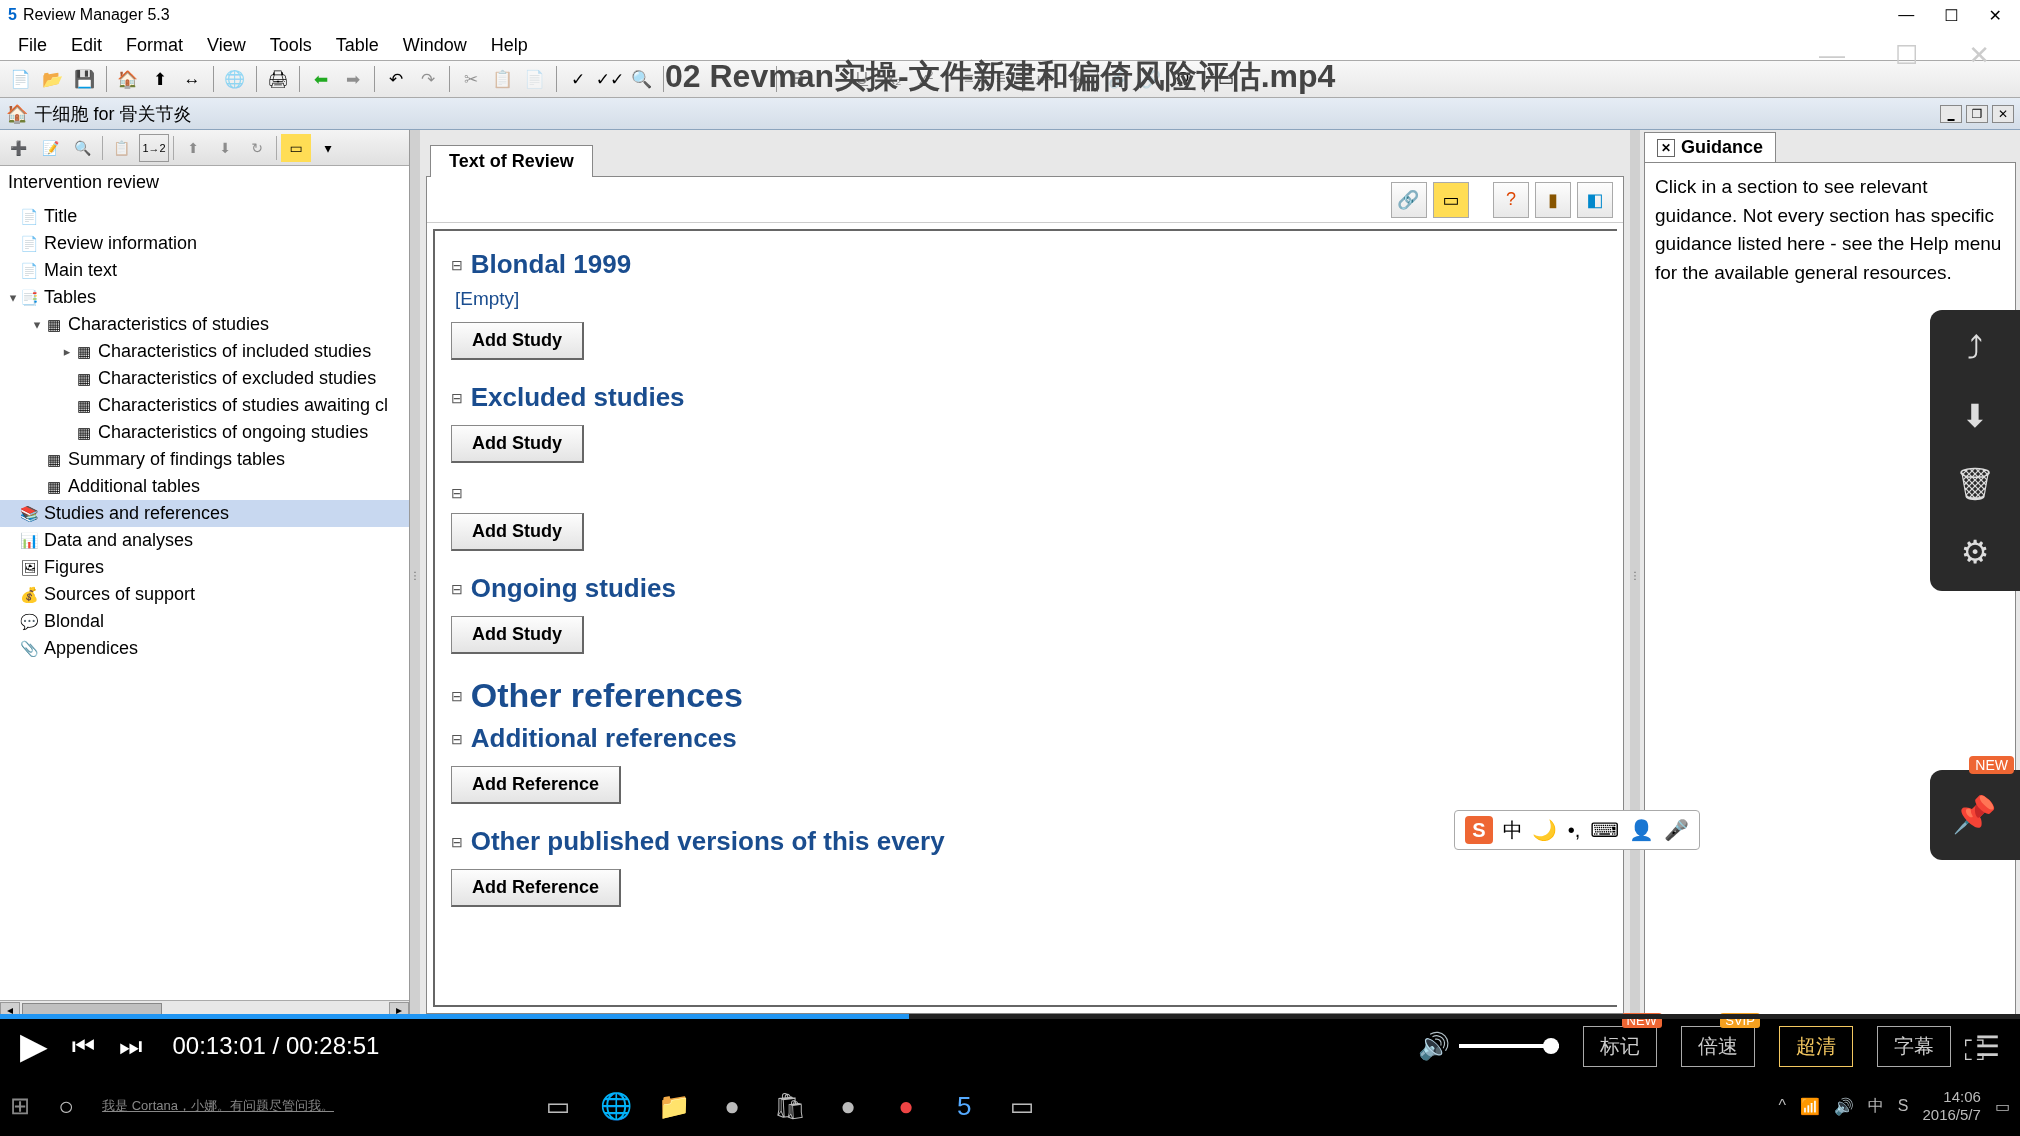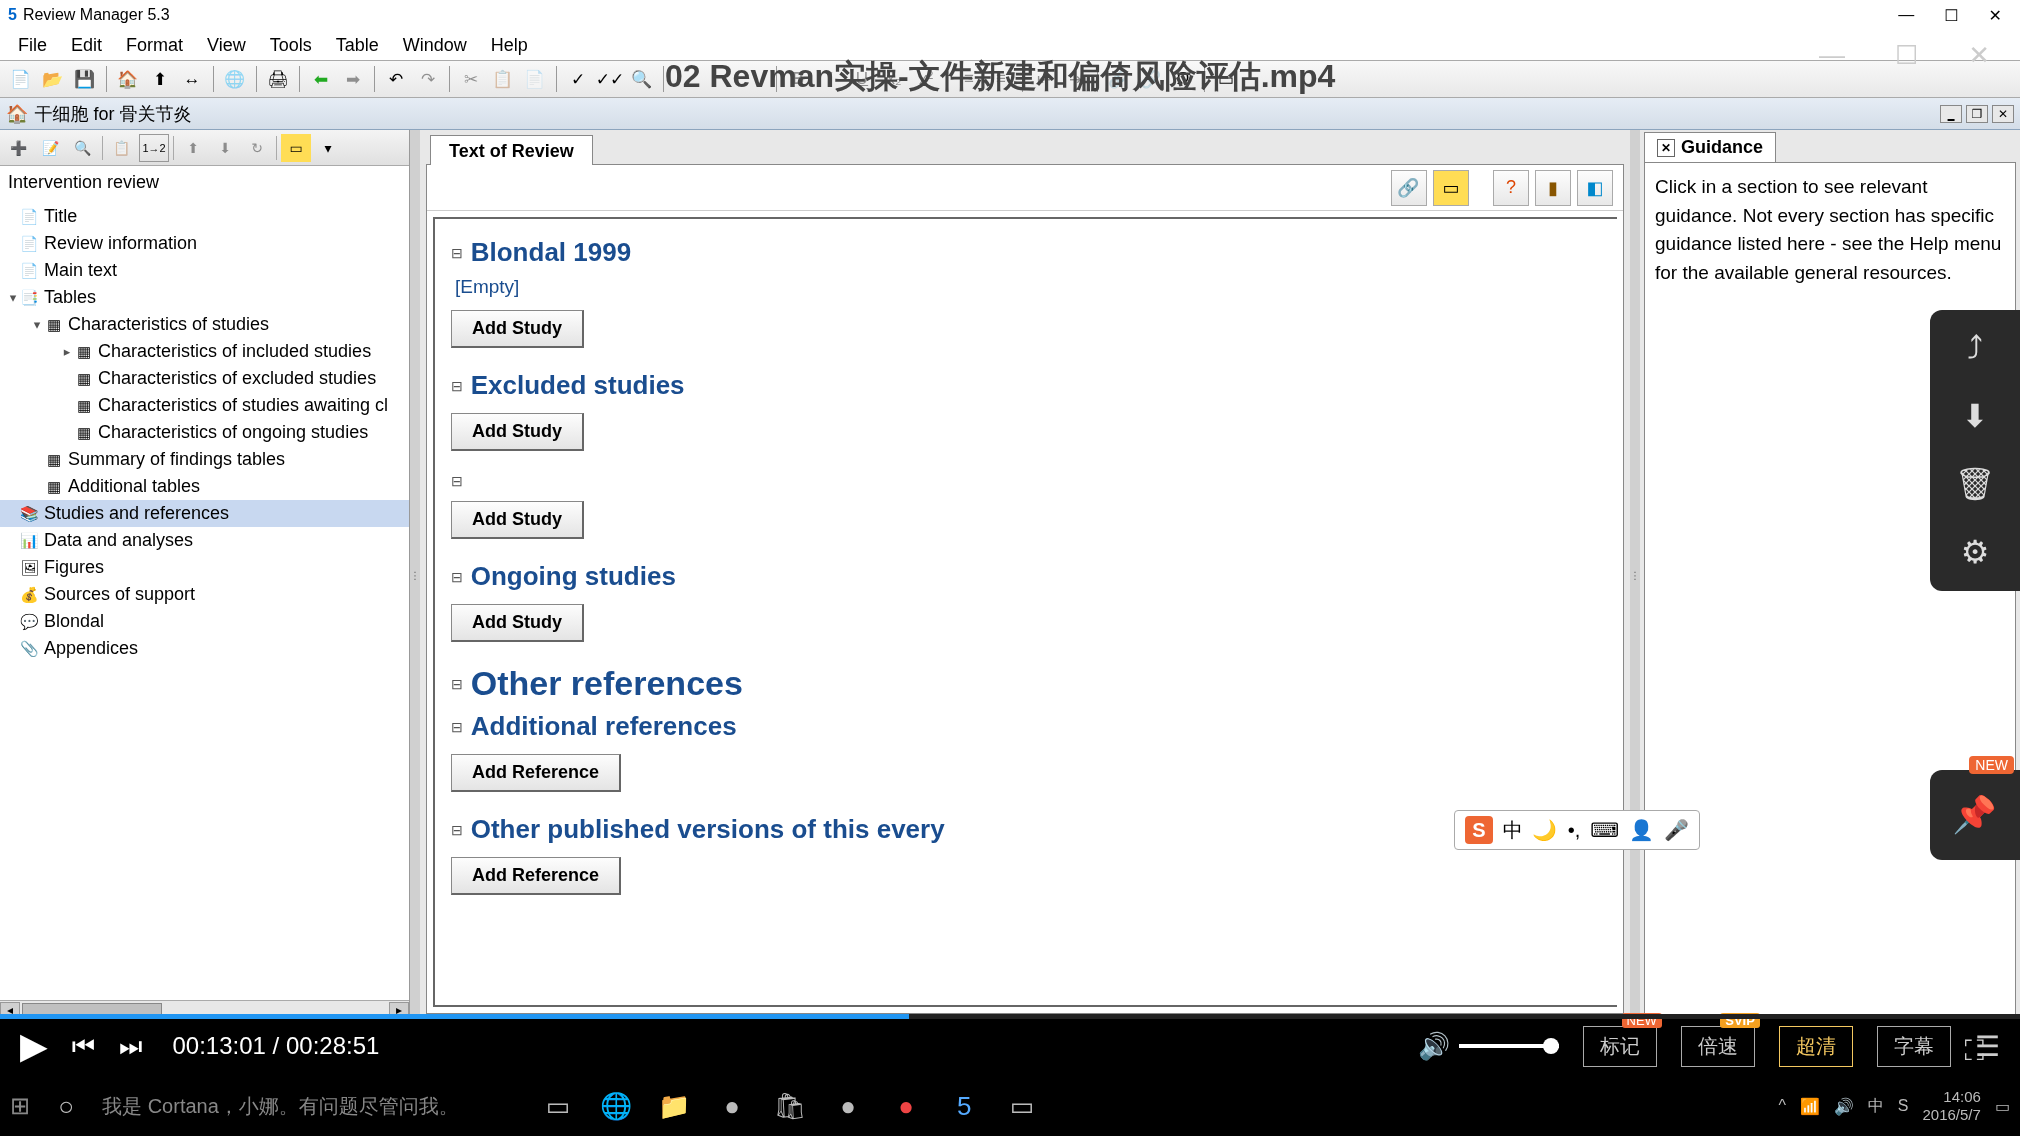--- a/index.html
+++ b/index.html
@@ -40,21 +40,21 @@
 .tree-item.level2 { padding-left: 30px; }
 .tree-item.level3 { padding-left: 60px; }
 .tree-scroll { height: 20px; background: #e8e8e8; border-top: 1px solid #aaa; display: flex; align-items: center; }
 .tree-scroll .arrow { width: 20px; height: 18px; background: #d0d0d0; border: 1px solid #999; text-align: center; font-size: 12px; cursor: pointer; }
 .tree-scroll .track { flex: 1; height: 18px; background: #e8e8e8; position: relative; }
 .tree-scroll .thumb { position: absolute; left: 2px; width: 140px; height: 16px; top: 1px; background: #c0c0c0; border: 1px solid #888; }
 
 .splitter-v { width: 10px; background: #d0d0d0; cursor: col-resize; display: flex; align-items: center; justify-content: center; color: #666; font-size: 10px; }
 
 .center-panel { flex: 1; display: flex; flex-direction: column; background: #e8e8e8; }
-.tab-bar { height: 34px; display: flex; padding-left: 10px; padding-top: 4px; }
+.tab-bar { height: 46px; display: flex; align-items: flex-end; padding-left: 10px; padding-top: 4px; }
 .tab { padding: 5px 18px; background: #fff; border: 1px solid #888; border-bottom: none; font-size: 18px; font-weight: bold; cursor: pointer; position: relative; top: 1px; }
 .content-box { flex: 1; background: #fff; border: 1px solid #888; margin: 0 6px 6px 6px; display: flex; flex-direction: column; overflow: hidden; }
 .content-toolbar { height: 46px; display: flex; align-items: center; justify-content: flex-end; padding: 0 10px; gap: 6px; border-bottom: 1px solid #ccc; }
 .content-toolbar .ct-btn { width: 36px; height: 36px; border: 1px solid #aaa; background: linear-gradient(#fdfdfd,#e8e8e8); display: inline-flex; align-items: center; justify-content: center; cursor: pointer; font-size: 18px; }
 .content-body { flex: 1; overflow-y: scroll; padding: 10px 16px; border: 2px solid #666; margin: 6px; border-right: none; position: relative; }
 .content-body::-webkit-scrollbar { width: 20px; }
 .content-body::-webkit-scrollbar-track { background: #e8e8e8; border: 1px solid #aaa; }
 .content-body::-webkit-scrollbar-thumb { background: #c0c0c0; border: 1px solid #888; }
 .content-body::-webkit-scrollbar-button { background: #d0d0d0; border: 1px solid #999; height: 18px; }
 
@@ -88,28 +88,28 @@
 .player-bar .skip-btn { color: #fff; font-size: 26px; cursor: pointer; }
 .player-bar .time { color: #fff; font-size: 24px; margin-left: 6px; }
 .player-bar .spacer { flex: 1; }
 .player-bar .vol { display: flex; align-items: center; gap: 8px; }
 .player-bar .vol-icon { color: #4da6ff; font-size: 26px; }
 .player-bar .vol-track { width: 100px; height: 4px; background: #fff; position: relative; }
 .player-bar .vol-thumb { position: absolute; right: 0; top: -6px; width: 16px; height: 16px; border-radius: 50%; background: #fff; }
 .player-bar .pb-btn { border: 1.5px solid #aaa; color: #ccc; padding: 6px 16px; font-size: 20px; cursor: pointer; position: relative; }
 .player-bar .pb-btn.active { color: #f4c860; border-color: #f4c860; }
 .player-bar .pb-btn .badge { position: absolute; top: -14px; right: -6px; background: #e63; color: #fff; font-size: 13px; padding: 0 5px; border-radius: 3px; }
-.player-bar .pb-btn .badge.gold { background: #f4a020; font-weight: bold; }
+.player-bar .pb-btn .badge.gold { background: #f4a020; }
 .player-bar .list-icon { color: #ccc; font-size: 28px; cursor: pointer; }
 .progress-line { position: absolute; left: 0; top: 1014px; height: 5px; width: 100%; background: #222; z-index: 60; }
 .progress-line .fill { height: 100%; width: 45%; background: #2196f3; }
 
 .taskbar { position: absolute; left: 0; right: 0; bottom: 0; height: 60px; background: rgba(0,0,0,0.88); display: flex; align-items: center; padding: 0 10px; gap: 14px; z-index: 40; }
 .taskbar .start { color: #888; font-size: 24px; }
-.taskbar .search-hint { color: #888; font-size: 20px; width: 420px; }
+.taskbar .search-hint { color: #888; font-size: 13px; width: 420px; text-decoration: underline; }
 .taskbar .task-icon { width: 44px; height: 44px; display: inline-flex; align-items: center; justify-content: center; font-size: 26px; cursor: pointer; color: #bbb; }
 .taskbar .tray { margin-left: auto; display: flex; align-items: center; gap: 14px; color: #bbb; font-size: 16px; }
 .taskbar .clock { text-align: right; line-height: 1.2; font-size: 15px; }
 
 .overlay-controls { position: absolute; top: 40px; right: 30px; display: flex; gap: 50px; color: #ccc; font-size: 26px; z-index: 110; }
 .overlay-controls span { cursor: pointer; }
 .overlay-fs { position: absolute; bottom: 68px; right: 36px; color: #ccc; font-size: 28px; cursor: pointer; z-index: 110; }
 </style>
 </head>
 <body>

